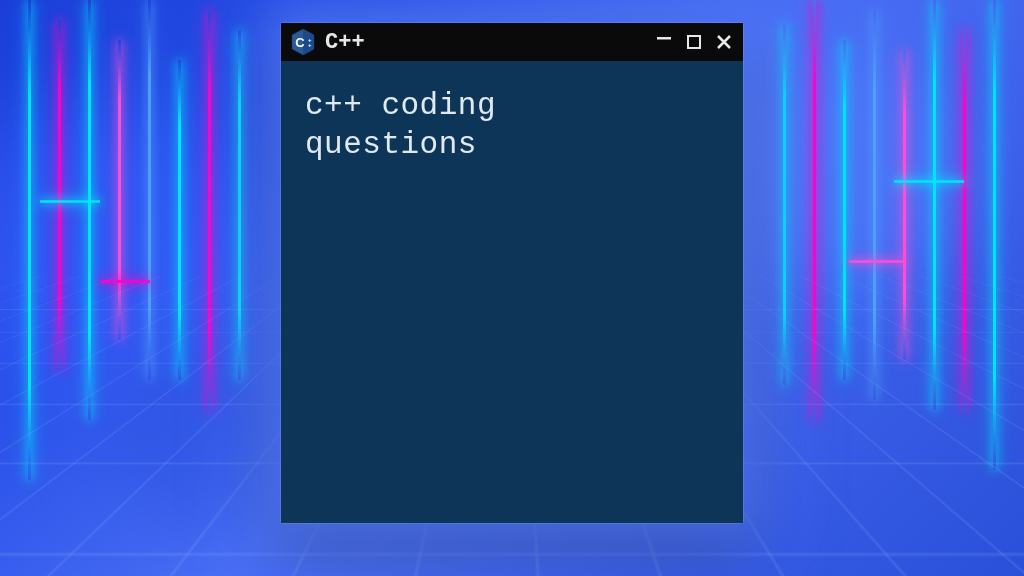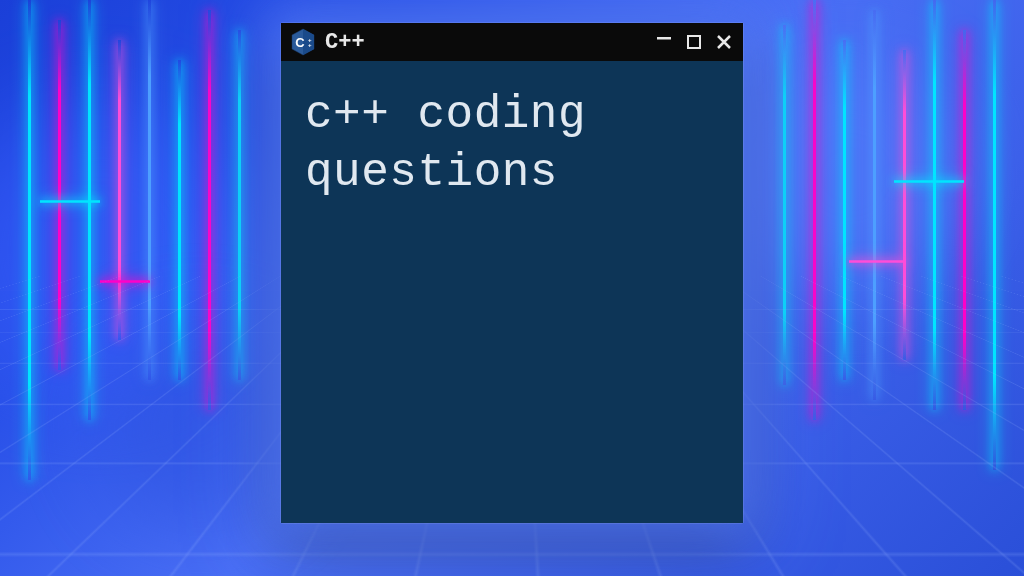--- a/index.html
+++ b/index.html
@@ -155,21 +155,21 @@
     }
     
     .terminal-body {
       background: #0d3557;
       height: calc(100% - 38px);
       padding: 26px 24px;
     }
     
     .terminal-text {
       color: #e0e8f0;
-      font-size: 46px;
+      font-size: 31px;
       line-height: 1.25;
       font-family: 'Consolas', 'Courier New', monospace;
       letter-spacing: 0.5px;
       white-space: pre-line;
     }
   </style>
 </head>
 <body>
 
 <div class="background">

